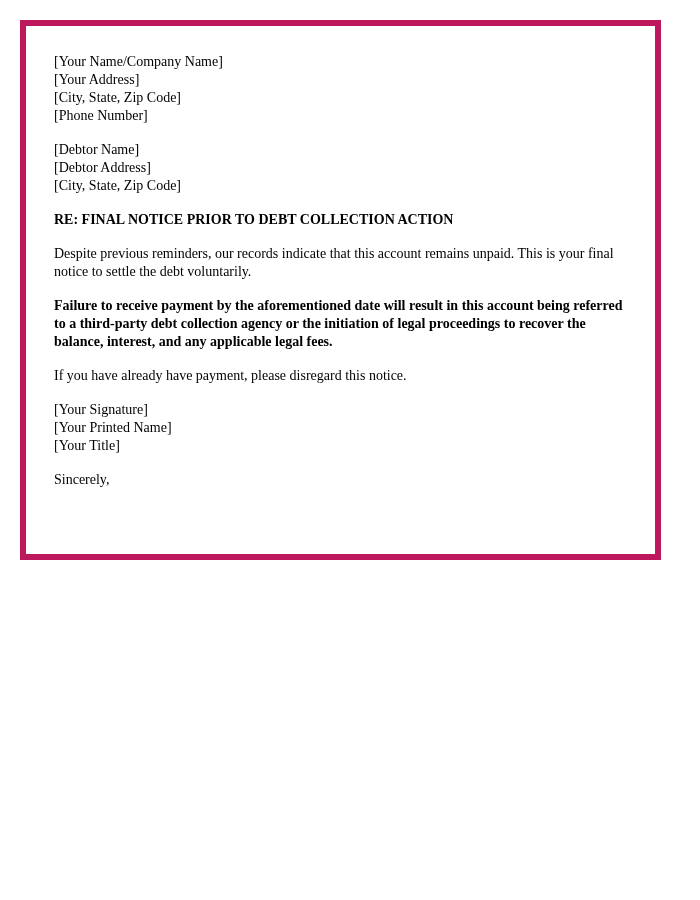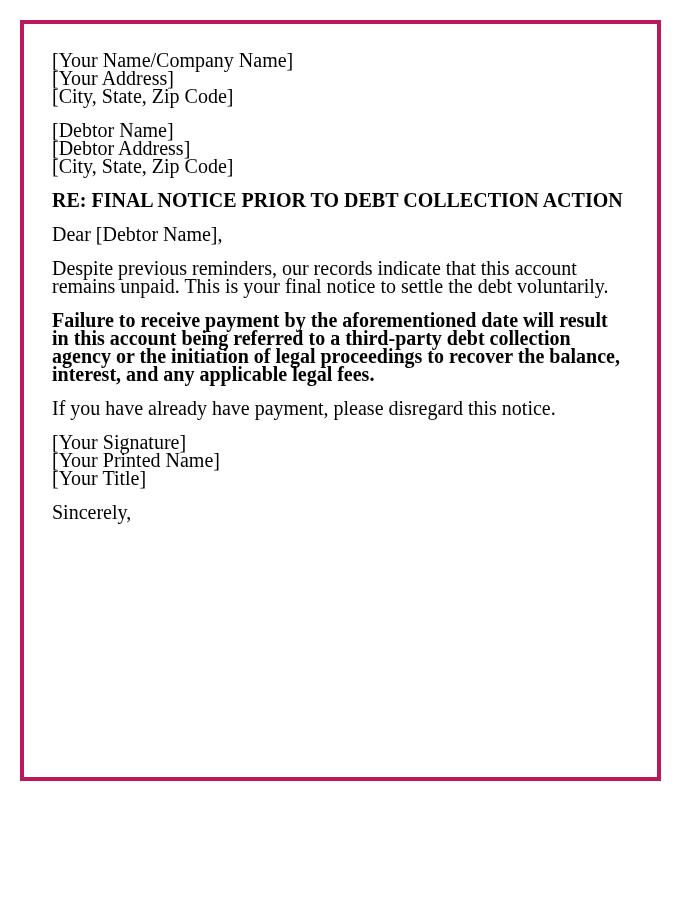--- a/index.html
+++ b/index.html
@@ -12,25 +12,25 @@
     height: 900px;
     position: relative;
     font-family: "Liberation Serif", "DejaVu Serif", serif;
     color: #000000;
   }
   .letter {
     position: absolute;
     left: 20px;
     top: 20px;
     width: 641px;
-    height: 761px;
+    height: 540px;
     box-sizing: border-box;
-    border: 4px solid #be185d;
+    border: 6px solid #be185d;
     padding: 27px 28px 20px 28px;
-    font-size: 20px;
+    font-size: 14px;
     line-height: 18px;
   }
   .block {
     margin: 0 0 16px 0;
   }
   .line {
     display: block;
   }
   .bold {
     font-weight: bold;
@@ -41,31 +41,31 @@
 </style>
 </head>
 <body>
 
 <div class="letter">
 
   <div class="block">
     <span class="line">[Your Name/Company Name]</span>
     <span class="line">[Your Address]</span>
     <span class="line">[City, State, Zip Code]</span>
+    <span class="line">[Phone Number]</span>
   </div>
 
   <div class="block">
     <span class="line">[Debtor Name]</span>
     <span class="line">[Debtor Address]</span>
     <span class="line">[City, State, Zip Code]</span>
   </div>
 
   <div class="block bold">RE: FINAL NOTICE PRIOR TO DEBT COLLECTION ACTION</div>
 
-  <div class="block">Dear [Debtor Name],</div>
 
 
   <div class="block">Despite previous reminders, our records indicate that this account remains unpaid. This is your final notice to settle the debt voluntarily.</div>
 
 
   <div class="block bold">Failure to receive payment by the aforementioned date will result in this account being referred to a third-party debt collection agency or the initiation of legal proceedings to recover the balance, interest, and any applicable legal fees.</div>
 
   <div class="block">If you have already have payment, please disregard this notice.</div>
 
   <div class="block">

